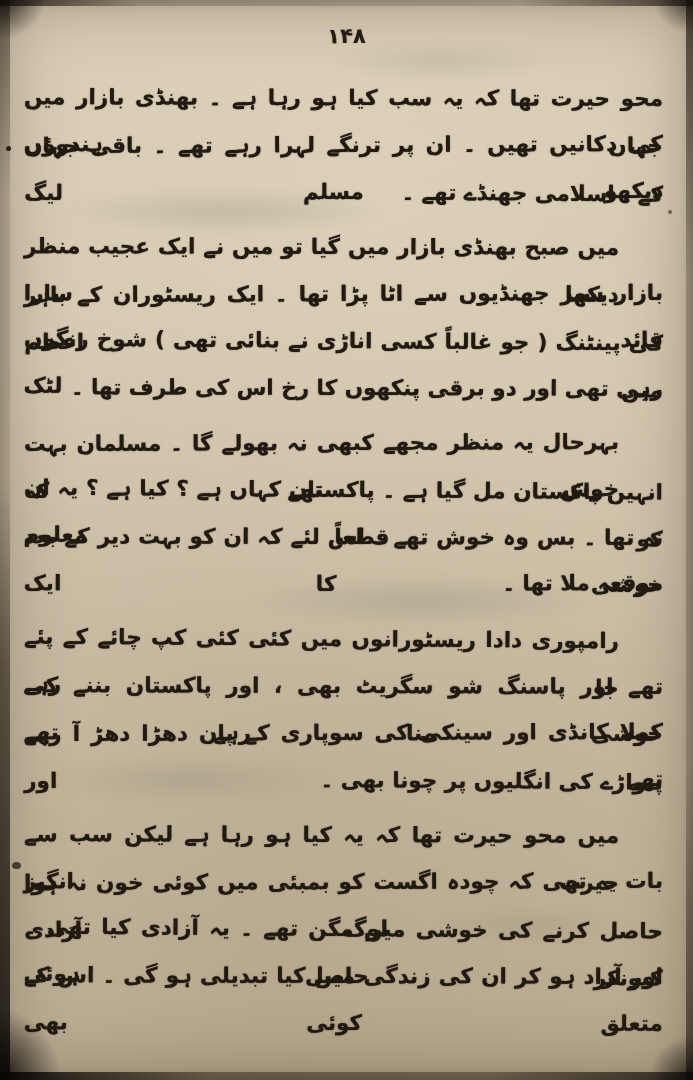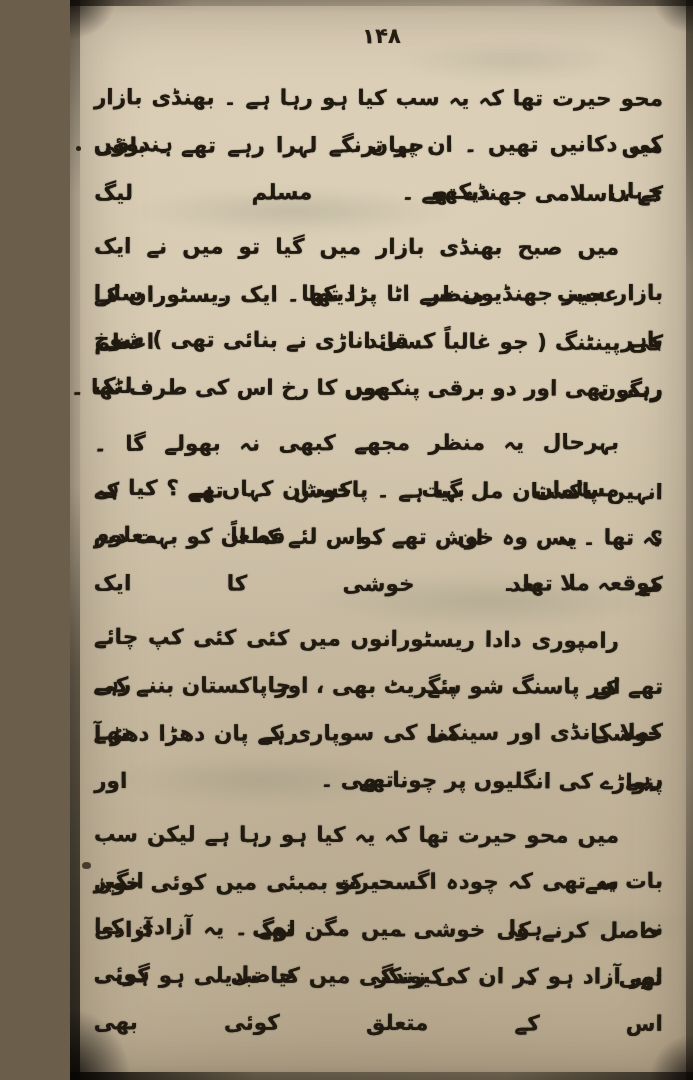--- a/index.html
+++ b/index.html
@@ -2,21 +2,21 @@
 <html lang="ur" dir="rtl"><head>
 <meta charset="utf-8">
 <style>
   html,body{margin:0;padding:0;}
   body{
     width:693px;height:1080px;overflow:hidden;
     background:#6b5f4c;
     font-family:"DejaVu Sans",sans-serif;
   }
   .page{
-    position:relative;width:623px;height:1080px;overflow:hidden;
+    position:relative;width:693px;height:1080px;overflow:hidden;
     background:
       radial-gradient(ellipse 900px 700px at 55% 18%, rgba(226,214,190,.55), rgba(0,0,0,0) 70%),
       radial-gradient(ellipse 800px 900px at 40% 90%, rgba(160,145,118,.35), rgba(0,0,0,0) 75%),
       linear-gradient(168deg,#d9ccb5 0%,#d2c5ad 35%,#ccbfa6 62%,#c3b59b 85%,#baab90 100%);
     box-shadow:inset 0 0 70px rgba(58,46,28,.38), inset 0 0 14px rgba(40,32,20,.28);
   }
   
   .edge{position:absolute;pointer-events:none;}
   .edge-left{left:0;top:0;bottom:0;width:10px;
     background:linear-gradient(to bottom, rgba(35,28,18,.55) 0%, rgba(35,28,18,.12) 18%, rgba(35,28,18,.10) 45%, rgba(25,20,12,.55) 62%, rgba(15,12,8,.85) 100%);}

